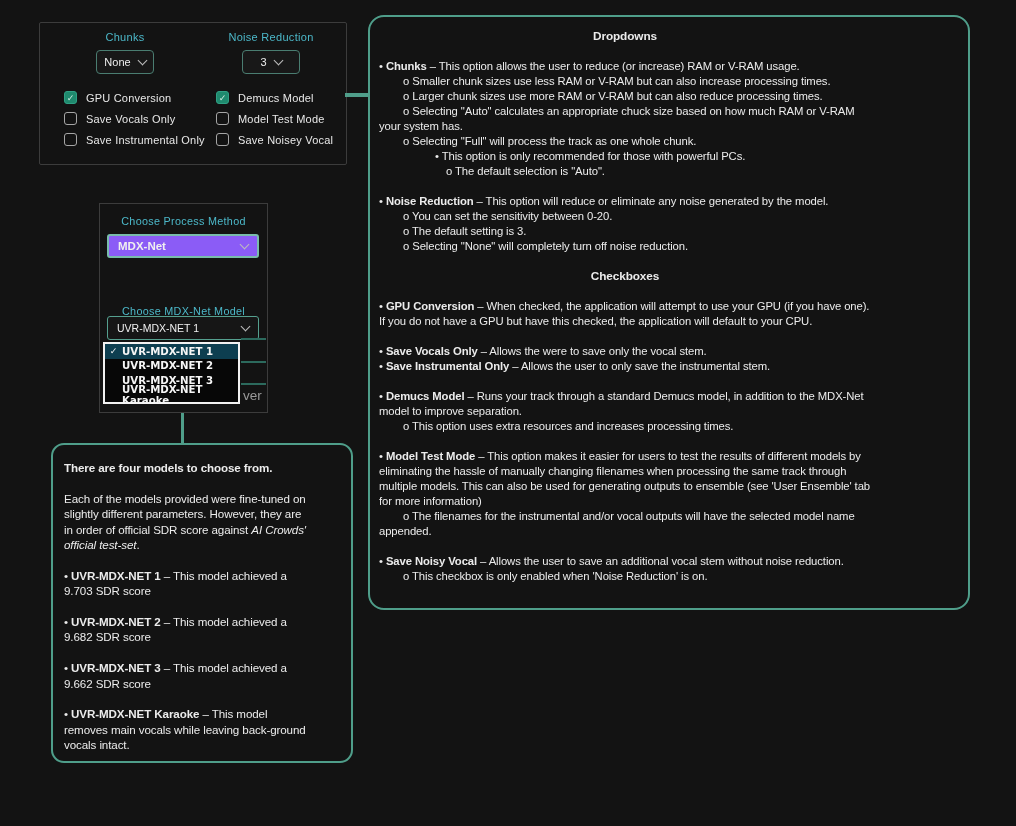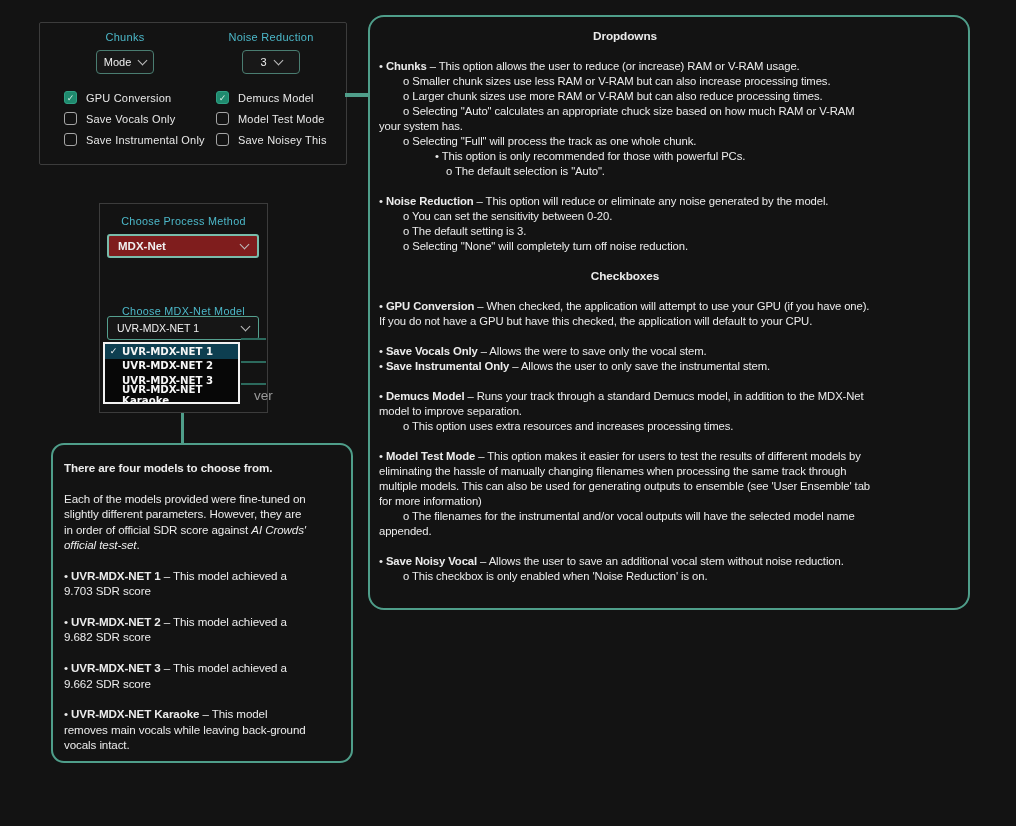--- a/index.html
+++ b/index.html
@@ -45,51 +45,51 @@
 
   
   #method-panel{position:absolute;left:99px;top:203px;width:169px;height:210px;
     border:1px solid #3c3c3c;box-sizing:border-box;}
   .mp-label{position:absolute;width:100%;text-align:center;color:#4cb8c9;font-size:10.8px;
     letter-spacing:.3px;}
   #mp-label-1{top:11px}
   #mp-label-2{top:101px}
   .mp-select{position:absolute;left:7px;width:152px;height:24px;box-sizing:border-box;display:flex;
     align-items:center;justify-content:space-between;padding:0 9px;color:#f0f0f0;cursor:default;}
-  #mp-select-1{top:30px;border:2px solid #79bcab;border-radius:3px;background:#7f1d1d;
+  #mp-select-1{top:30px;border:2px solid #79bcab;border-radius:3px;background:#8b5cf6;
     font-size:11.5px;font-weight:bold;}
   #mp-select-2{top:112px;border:1px solid #55a08f;border-radius:3px;background:#161616;
     font-size:10.5px;}
   #mdx-menu{position:absolute;left:3px;top:138px;width:137px;border:2px solid #f2f2f2;
     background:#070707;box-sizing:border-box;z-index:3;}
   .menu-item{height:14.6px;display:flex;align-items:center;font-size:10.2px;font-weight:600;
     color:#f5f5f5;font-family:"DejaVu Sans",sans-serif;cursor:default;}
   .menu-item.selected{background:#0d3e50;}
   .menu-check{width:17px;text-align:center;font-size:9px;flex:0 0 auto;}
-  #ver-text{position:absolute;left:143px;top:184px;color:#9a9a9a;font-size:13.5px;margin-left:11px;}
+  #ver-text{position:absolute;left:143px;top:184px;color:#9a9a9a;font-size:13.5px;}
   .seg{position:absolute;left:141px;width:25px;height:1.5px;background:#2c6a5d;}
   #seg1{top:134px} #seg2{top:157px} #seg3{top:179px}
 
   
   #models-panel{position:absolute;left:51px;top:443px;width:302px;height:320px;box-sizing:border-box;
     border:2px solid #4f9e8a;border-radius:13px;padding:15px 0 0 11px;}
   .modcol{width:248px;font-size:11.6px;line-height:15.4px;color:#ececec;letter-spacing:-.1px;}
   .modcol .ln{min-height:15.4px;}
   .modcol .ln.blank{height:15.4px;}
 </style>
 </head>
 <body>
 
 <div id="page">
 
   <section id="controls-panel">
     <div class="dd-group" id="dd-group-1">
       <div class="dd-label">Chunks</div>
       <div class="select-box">
-        <span>Mode</span>
+        <span>None</span>
         <span class="chev"></span>
       </div>
     </div>
     <div class="dd-group" id="dd-group-2">
       <div class="dd-label">Noise Reduction</div>
       <div class="select-box">
         <span>3</span>
         <span class="chev"></span>
       </div>
     </div>
@@ -109,21 +109,21 @@
         <div class="cb-row">
           <span class="cb-box"></span>
           <span class="cb-label">Model Test Mode</span>
         </div>
         <div class="cb-row">
           <span class="cb-box"></span>
           <span class="cb-label">Save Instrumental Only</span>
         </div>
         <div class="cb-row">
           <span class="cb-box"></span>
-          <span class="cb-label">Save Noisey This</span>
+          <span class="cb-label">Save Noisey Vocal</span>
         </div>
       </div>
   </section>
 
   <div class="connector-h"></div>
 
   <section id="docs-panel">
     <div class="doccol">
         <div class="ln head">Dropdowns</div>
         <div class="ln blank"></div>

